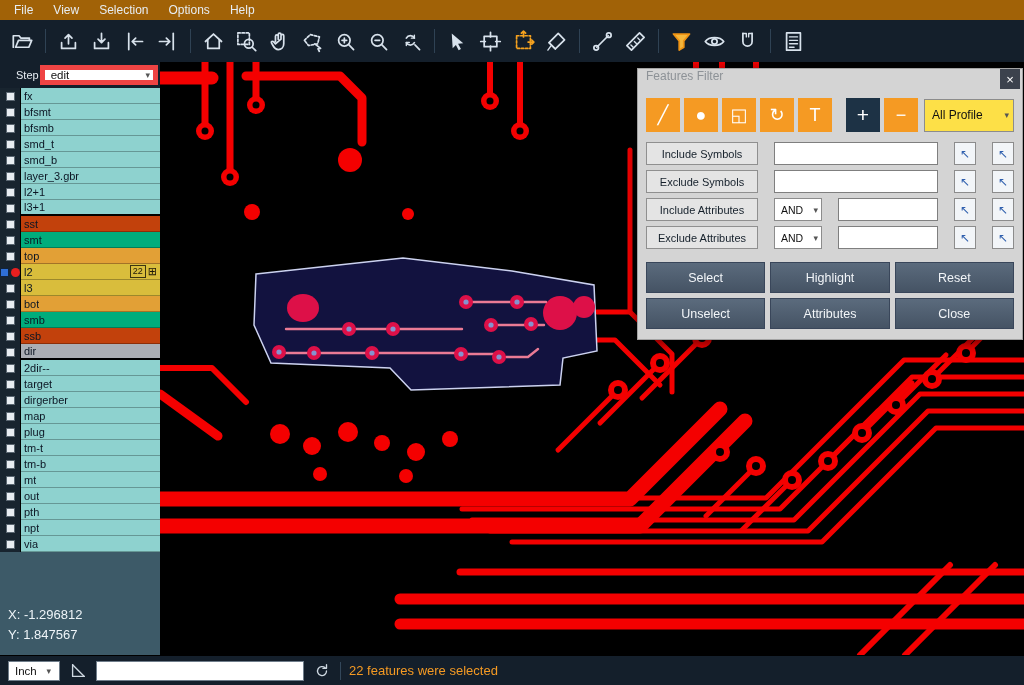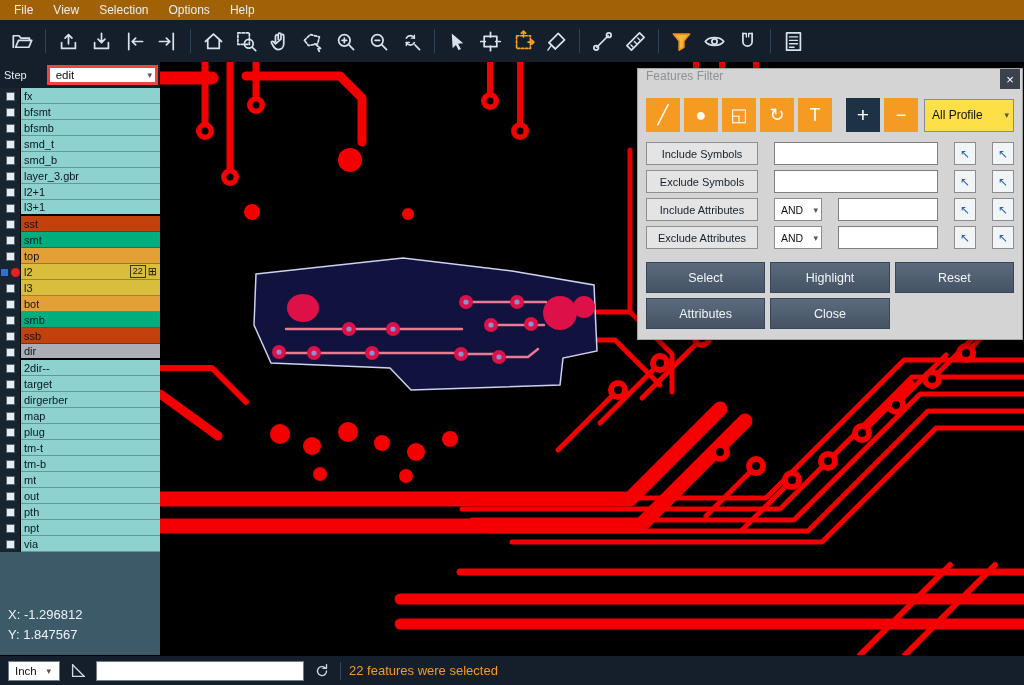--- a/index.html
+++ b/index.html
@@ -11,23 +11,23 @@
   .menu-item{color:#e7edf3;font-size:12px;padding:2px 10px;cursor:default}
   
   .toolbar{height:42px;display:flex;align-items:center;padding-left:6px;background:#141f2b}
   .tbtn{width:33px;height:33px;background:transparent;border:none;display:flex;align-items:center;justify-content:center;cursor:pointer}
   .tbtn svg{width:23px;height:23px;stroke:#d8e2ec;fill:none;stroke-width:1.5;stroke-linecap:round;stroke-linejoin:round}
   .tbtn.active svg{stroke:#f6a21f}
   .tsep{width:1px;height:24px;background:#2f4254;margin:0 6px;flex:none}
   
   .body-row{flex:1;display:flex;min-height:0}
   .sidebar{width:160px;flex:none;display:flex;flex-direction:column;background:#18242f}
-  .step-bar{height:26px;display:flex;align-items:center;padding:0 2px 0 4px;gap:20px;background:#141f2b}
+  .step-bar{height:26px;display:flex;align-items:center;padding:0 2px 0 16px;gap:1px;background:#141f2b}
   .step-label{color:#e7edf3;font-size:11px}
-  .step-select{flex:1;height:20px;background:#fff;border:3px solid #ef4444;display:flex;align-items:center;padding:0 3px 0 6px;font-size:11.5px;color:#111;cursor:pointer}
+  .step-select{flex:1;height:20px;background:#fff;border:5px solid #ef4444;display:flex;align-items:center;padding:0 3px 0 6px;font-size:11.5px;color:#111;cursor:pointer}
   .caret{margin-left:auto;font-size:9px;color:#555}
   .layer-list{flex:none}
   .layer-row{height:16px;display:flex;cursor:pointer}
   .cb-cell{width:21px;flex:none;background:#18242f;border-right:1px solid #000;display:flex;align-items:center;justify-content:center;gap:2px}
   .cb{width:9px;height:9px;background:#e9eef3;border:1px solid #5a6671;flex:none}
   .cb.checked{background:#2f6fd6;border-color:#10233c}
   .dot{width:9px;height:9px;border-radius:50%;background:#e81f1f;flex:none}
   .name-cell{flex:1;display:flex;align-items:center;padding:0 3px;font-size:11px;color:#0c1624;border-bottom:1px solid rgba(0,0,0,.28);min-width:0}
   .name-cell.group-end{border-bottom:2px solid #000}
   .c-teal{background:#8ed2cf}.c-white{background:#c2410c}.c-green{background:#00ad7c}
@@ -665,20 +665,21 @@
               </div>
               <input class="f-input" style="">
               <button class="pick-btn">↖</button>
               <button class="pick-btn">↖</button>
             </div>
           </div>
         <div class="dlg-actions">
             <button class="action-btn">Select</button>
             <button class="action-btn">Highlight</button>
             <button class="action-btn">Reset</button>
+            <button class="action-btn">Unselect</button>
             <button class="action-btn">Attributes</button>
             <button class="action-btn">Close</button>
           </div>
       </div>
     </div>
   </div>
 
   <div class="statusbar">
     <div class="unit-select">
       <span>Inch</span>

